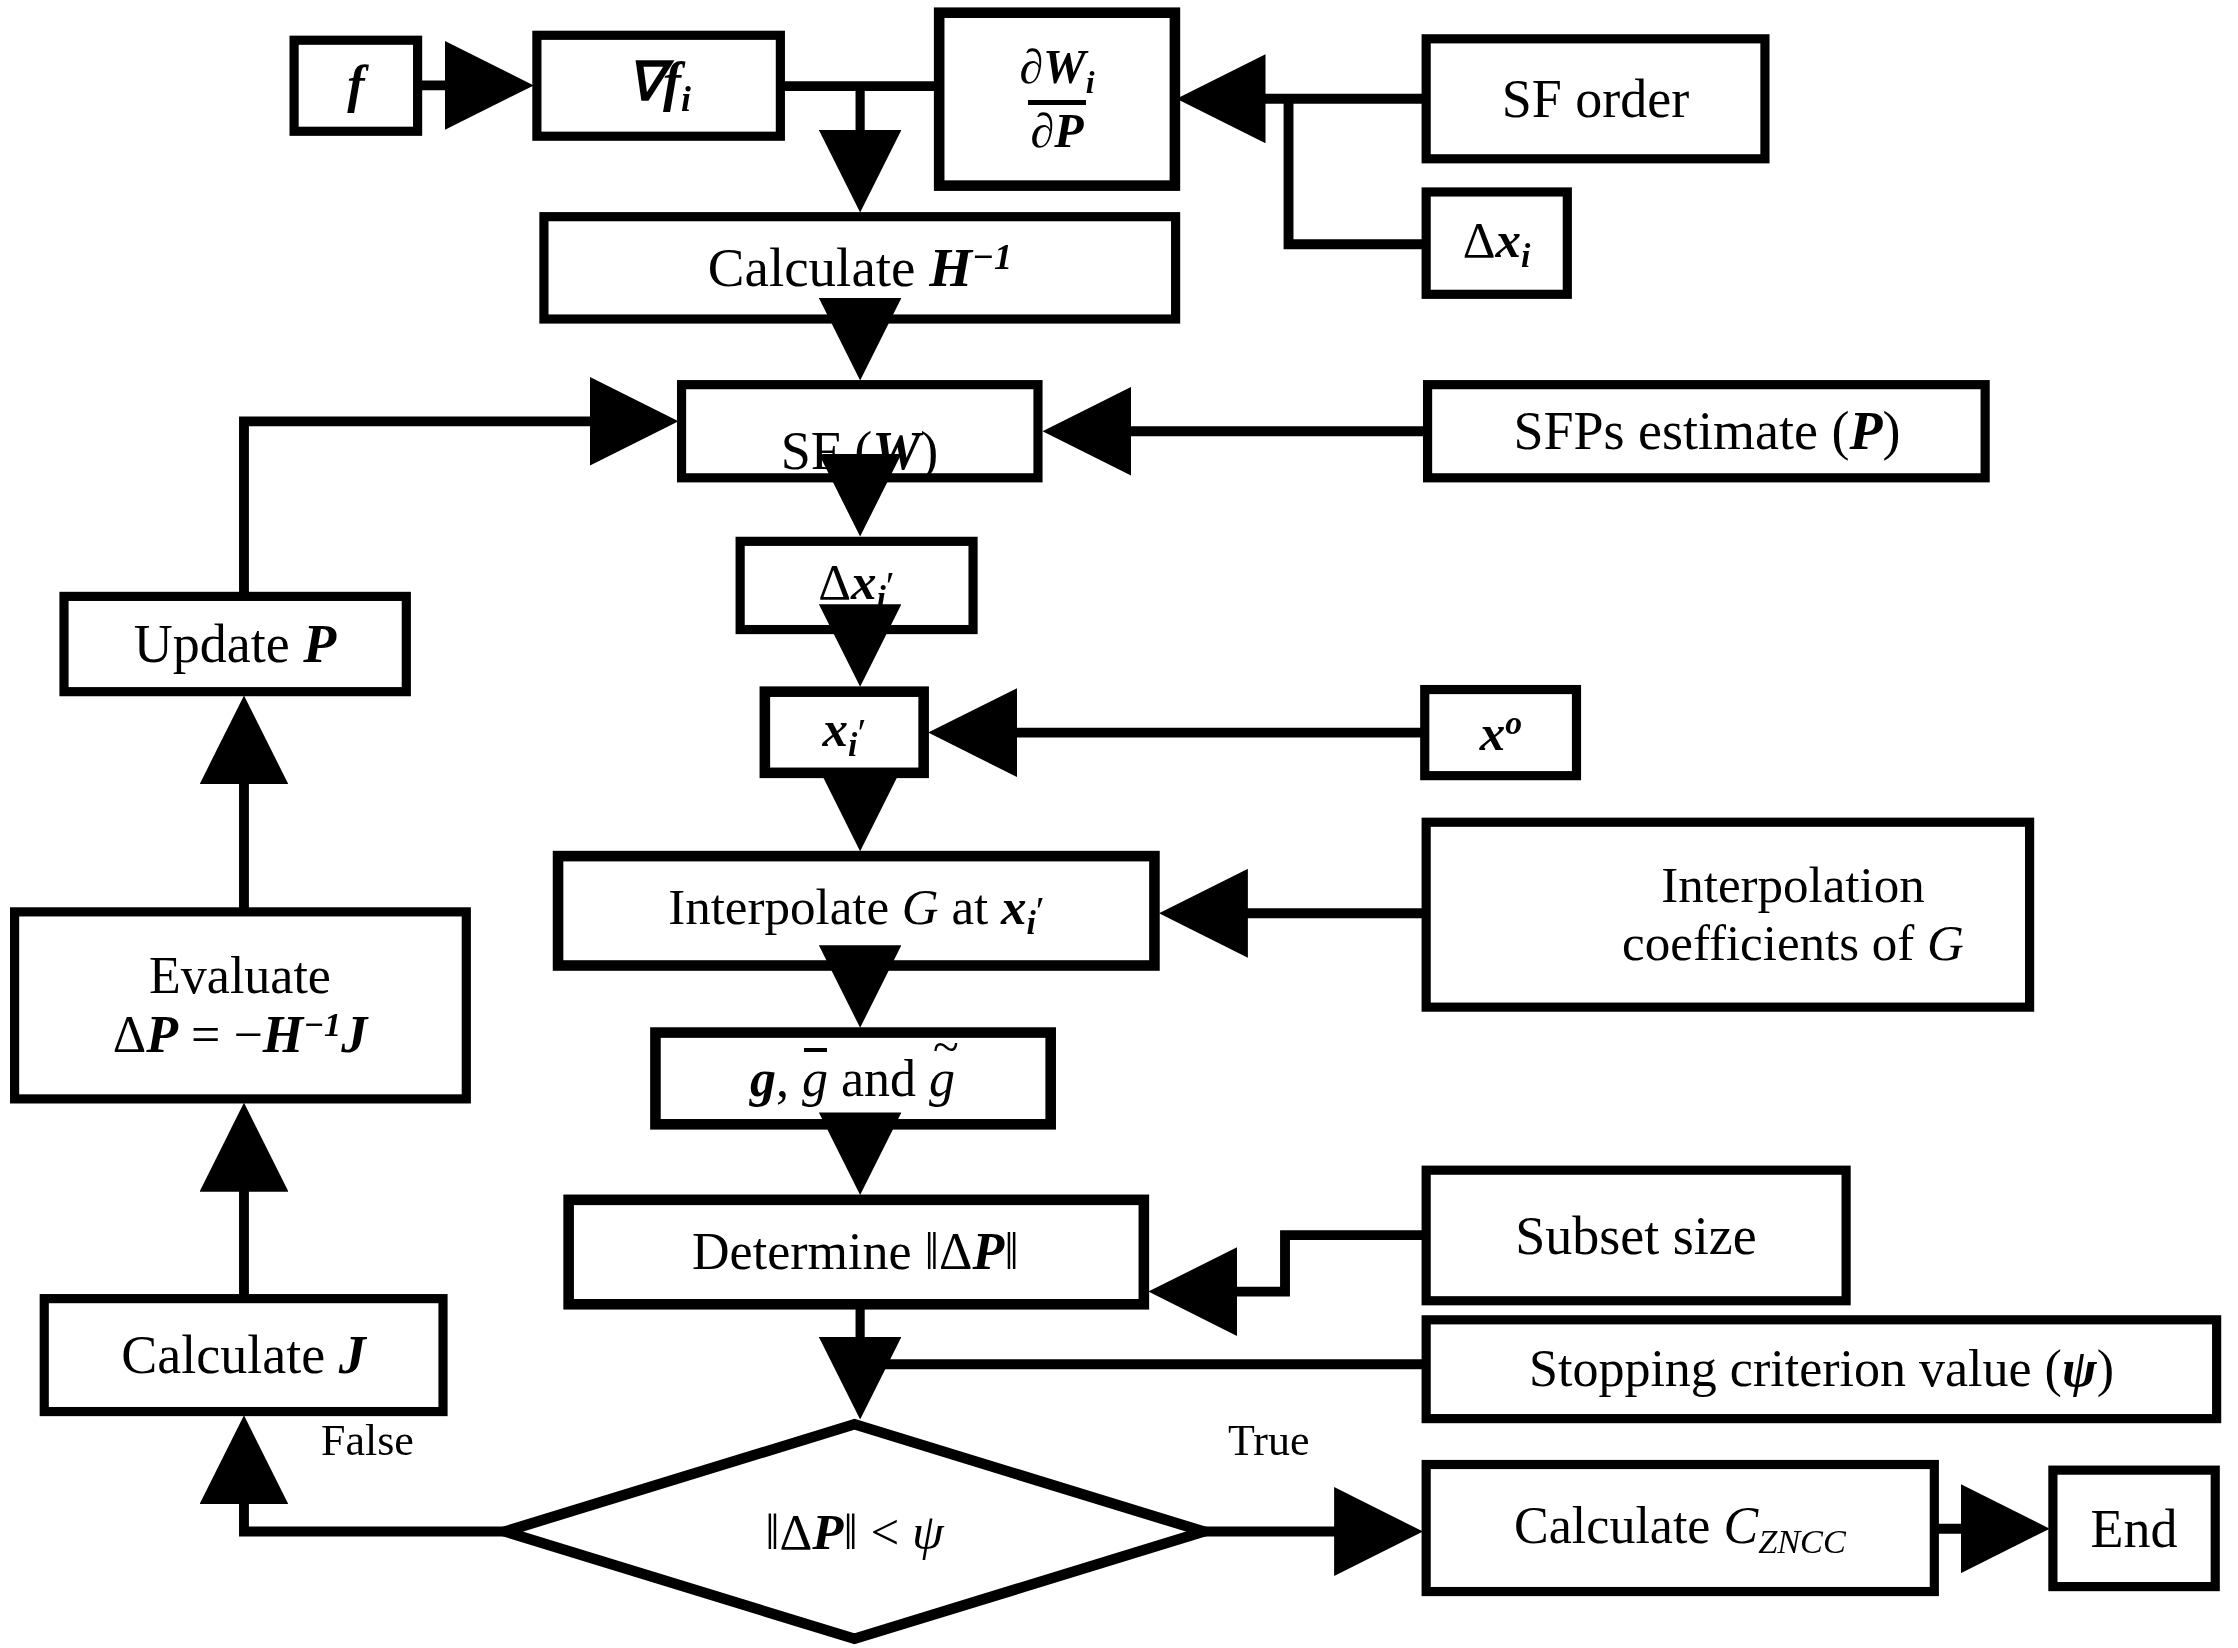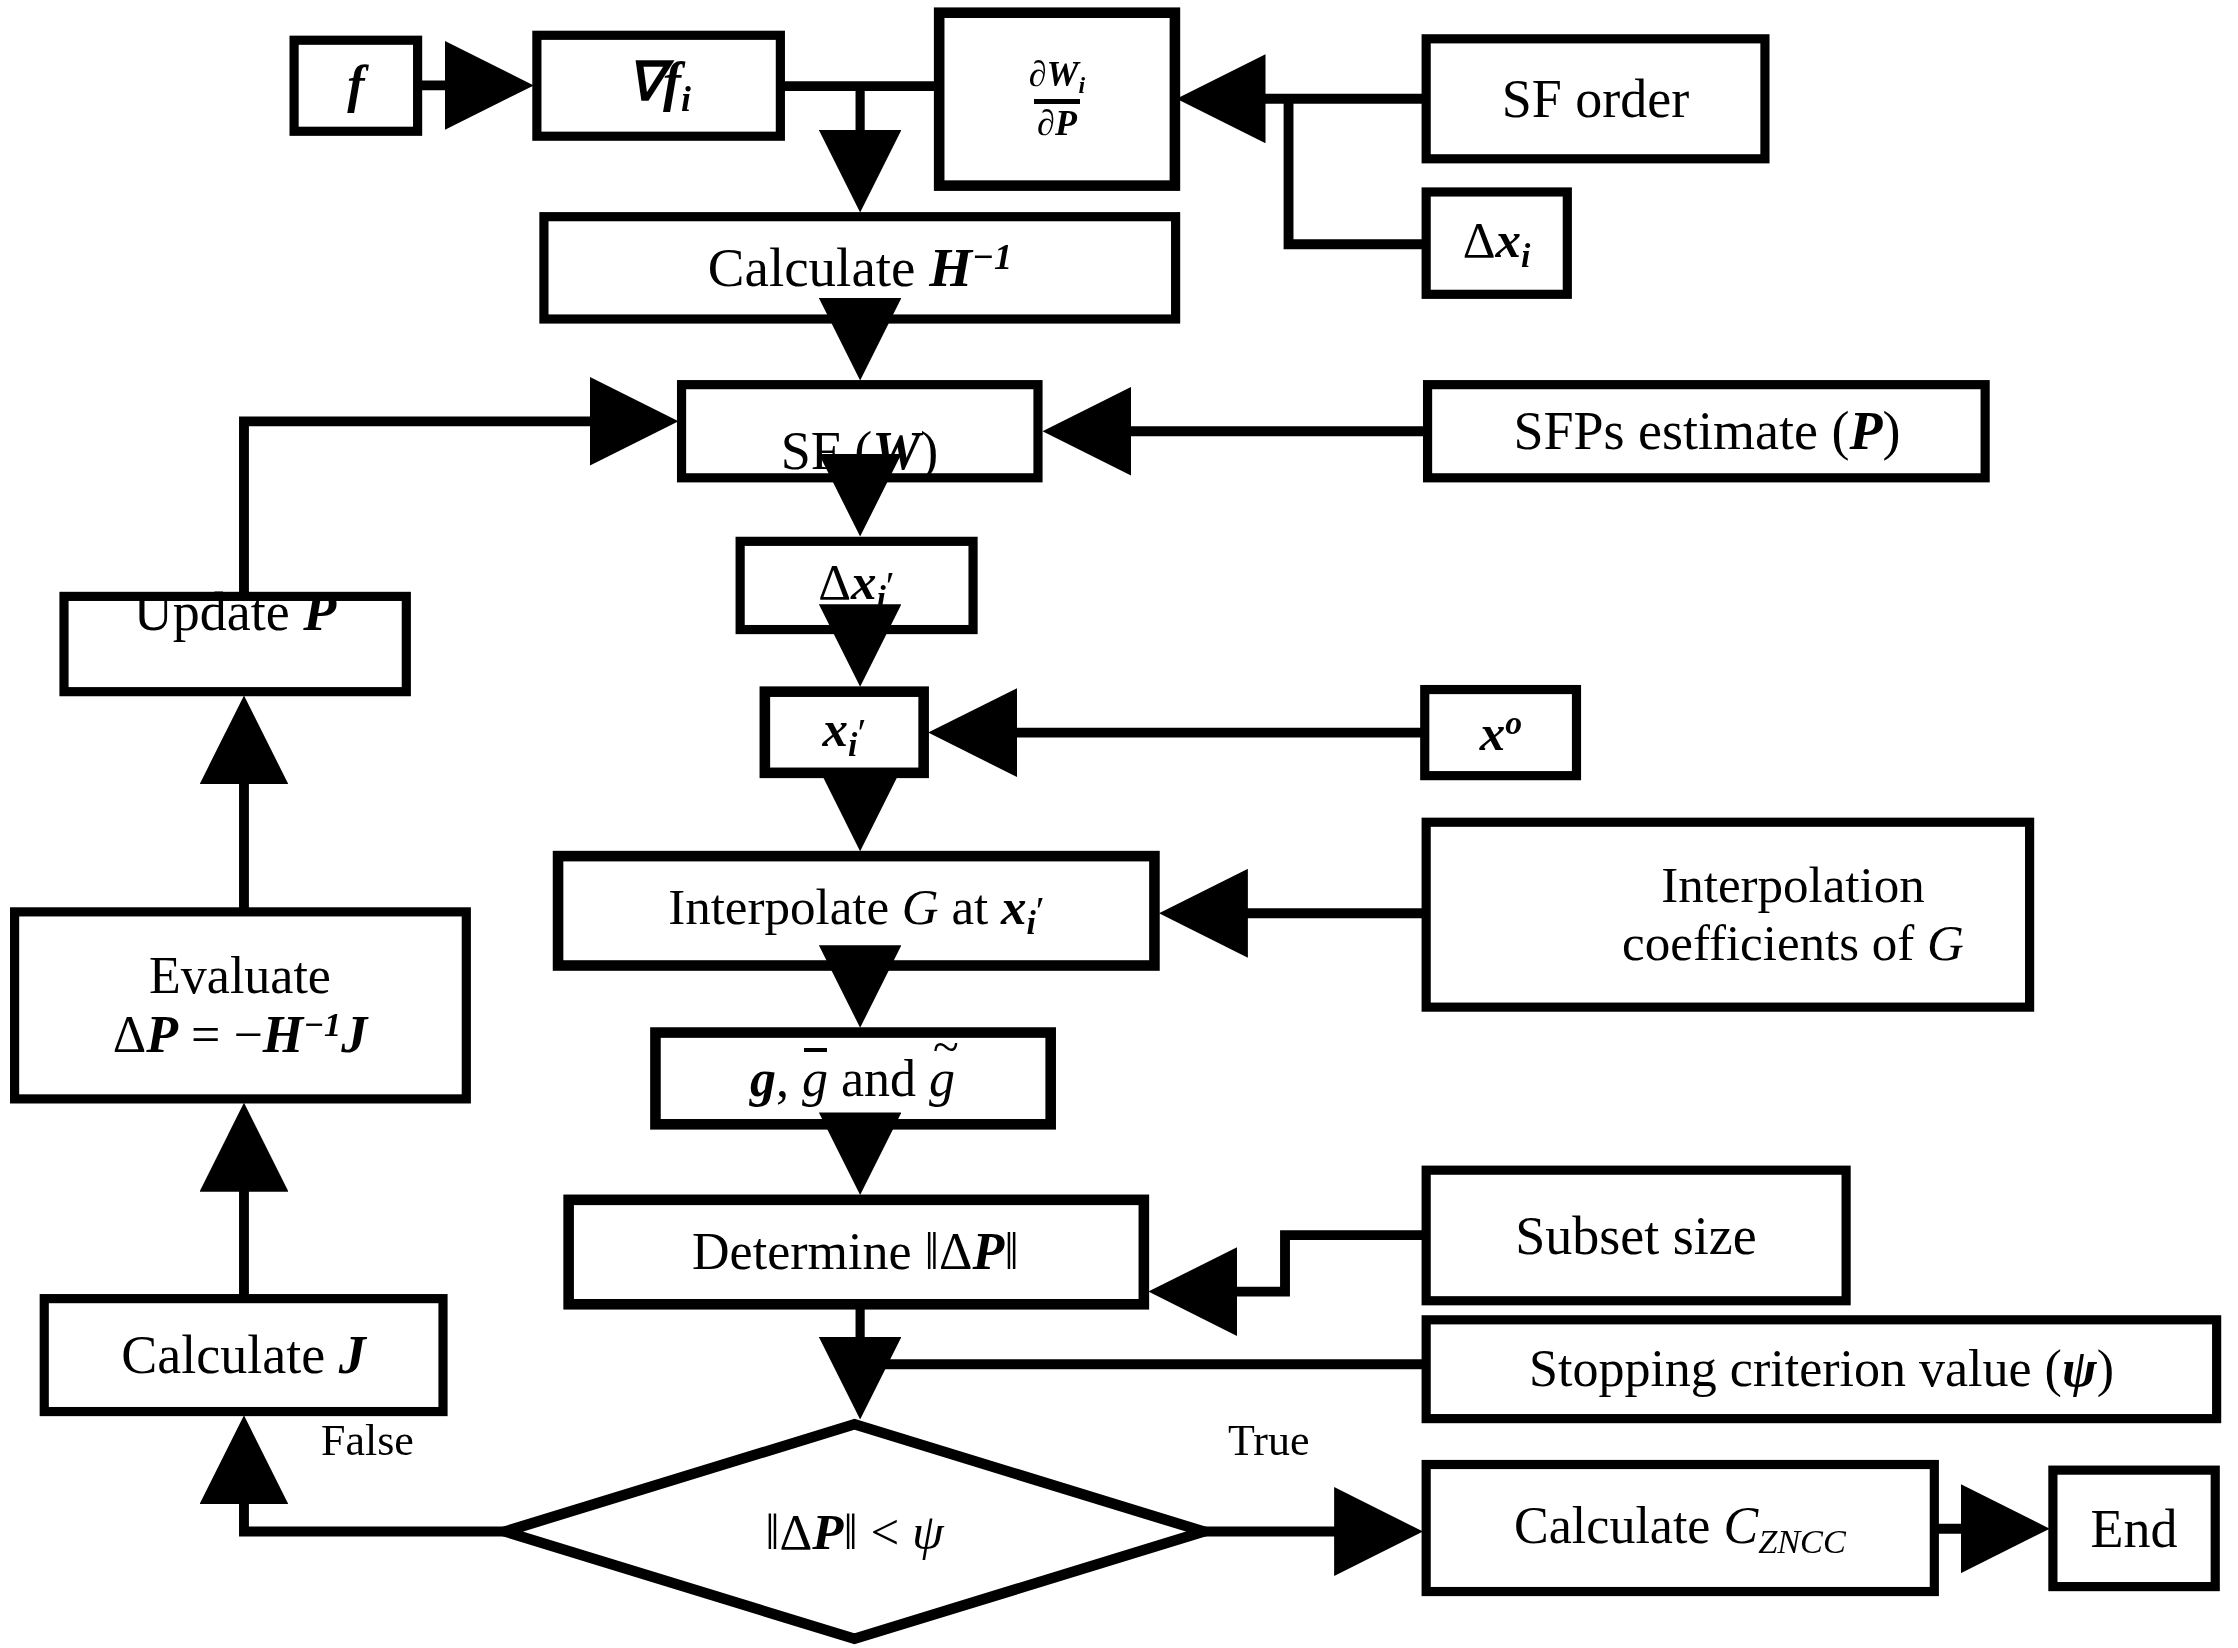--- a/index.html
+++ b/index.html
@@ -121,21 +121,21 @@
   </svg>
 
   <div class="node-label" style="left:294px;top:40px;width:124px;height:91px;font-size:52px;">
     <span class="bi">f</span>
   </div>
 
   <div class="node-label" style="left:537px;top:35px;width:244px;height:101px;font-size:54px;">
     <span class="bi">∇f<span class="sub">i</span></span>
   </div>
 
-  <div class="node-label" style="left:939px;top:12.7px;width:236px;height:173px;font-size:36px;">
+  <div class="node-label" style="left:939px;top:12.7px;width:236px;height:173px;font-size:48px;">
     <span class="frac">
       <span class="num bi">∂W<span class="sub">i</span></span>
       <span class="den bi">∂P</span>
     </span>
   </div>
 
   <div class="node-label" style="left:1426px;top:39px;width:339px;height:120px;font-size:54px;">SF order</div>
 
   <div class="node-label" style="left:1426px;top:192px;width:141px;height:102px;font-size:51px;">
     <span>Δ<span class="bi">x<span class="sub">i</span></span></span>
@@ -191,21 +191,21 @@
   <div class="node-label" style="left:678px;top:1490px;width:353px;height:85px;font-size:51px;">
     <span>‖Δ<span class="bi">P</span>‖ &lt; <span class="it">ψ</span></span>
   </div>
 
   <div class="node-label" style="left:1426px;top:1465px;width:508px;height:127px;font-size:52px;">
     <span>Calculate <span class="it">C</span><span class="sub" style="font-style:italic;">ZNCC</span></span>
   </div>
 
   <div class="node-label" style="left:2053px;top:1471px;width:162px;height:116px;font-size:54px;">End</div>
 
-  <div class="node-label" style="left:64px;top:565px;width:342px;height:95px;font-size:54px;">
+  <div class="node-label" style="left:64px;top:597px;width:342px;height:95px;font-size:54px;">
     <span>Update <span class="bi">P</span></span>
   </div>
 
   <div class="node-label" style="left:14px;top:912px;width:452px;height:187px;font-size:52px;flex-direction:column;">
     <span>Evaluate</span>
     <span>Δ<span class="bi">P</span> = −<span class="bi">H<span class="sup">−1</span></span><span class="bi">J</span></span>
   </div>
 
   <div class="node-label" style="left:44px;top:1299px;width:399px;height:113px;font-size:54px;">
     <span>Calculate <span class="bi">J</span></span>

